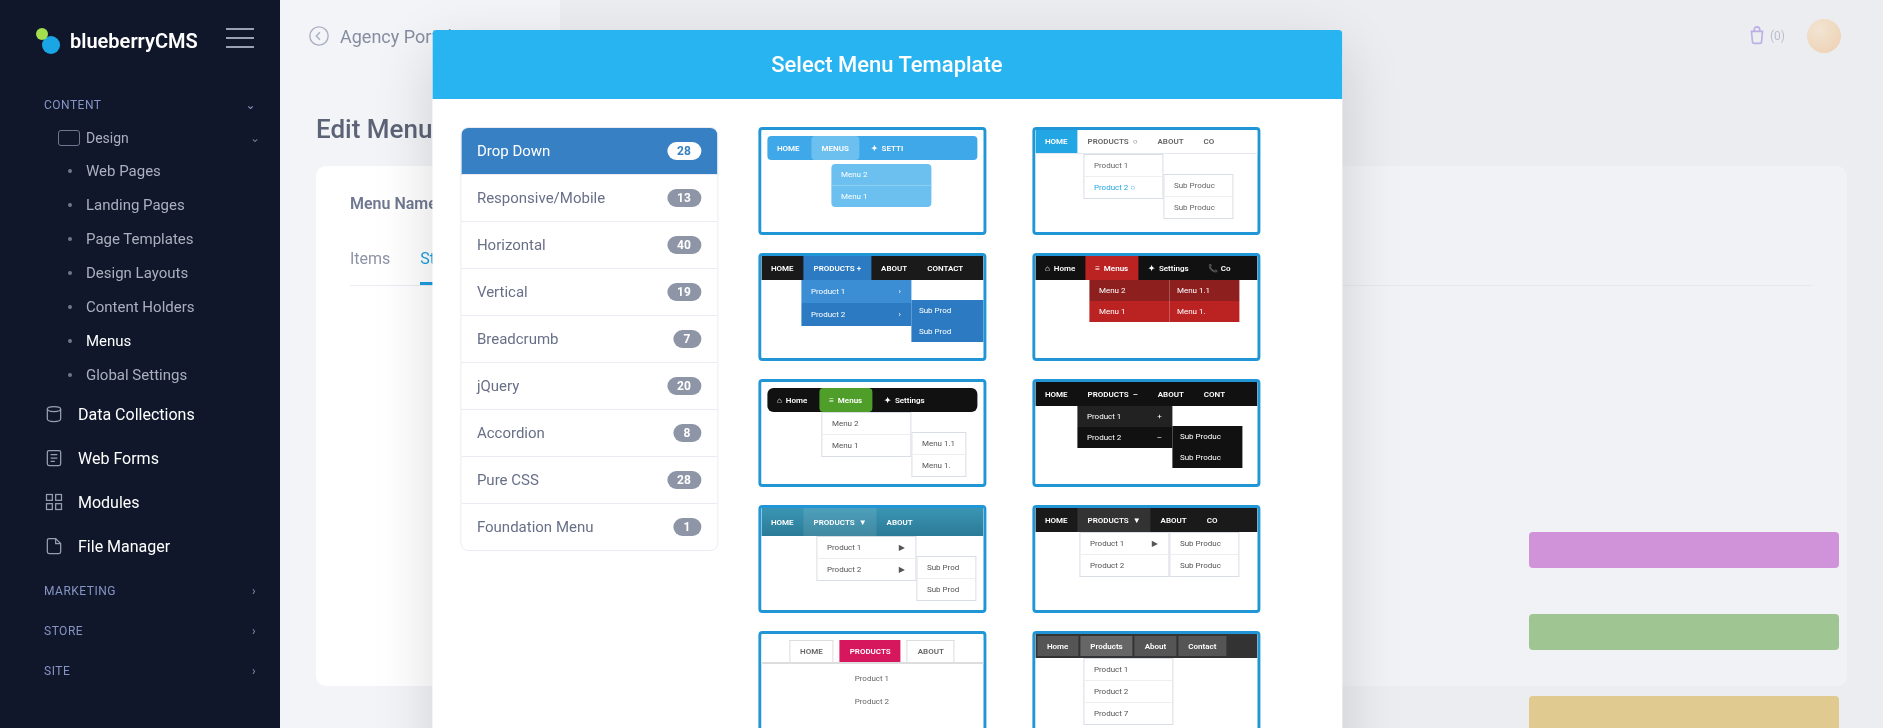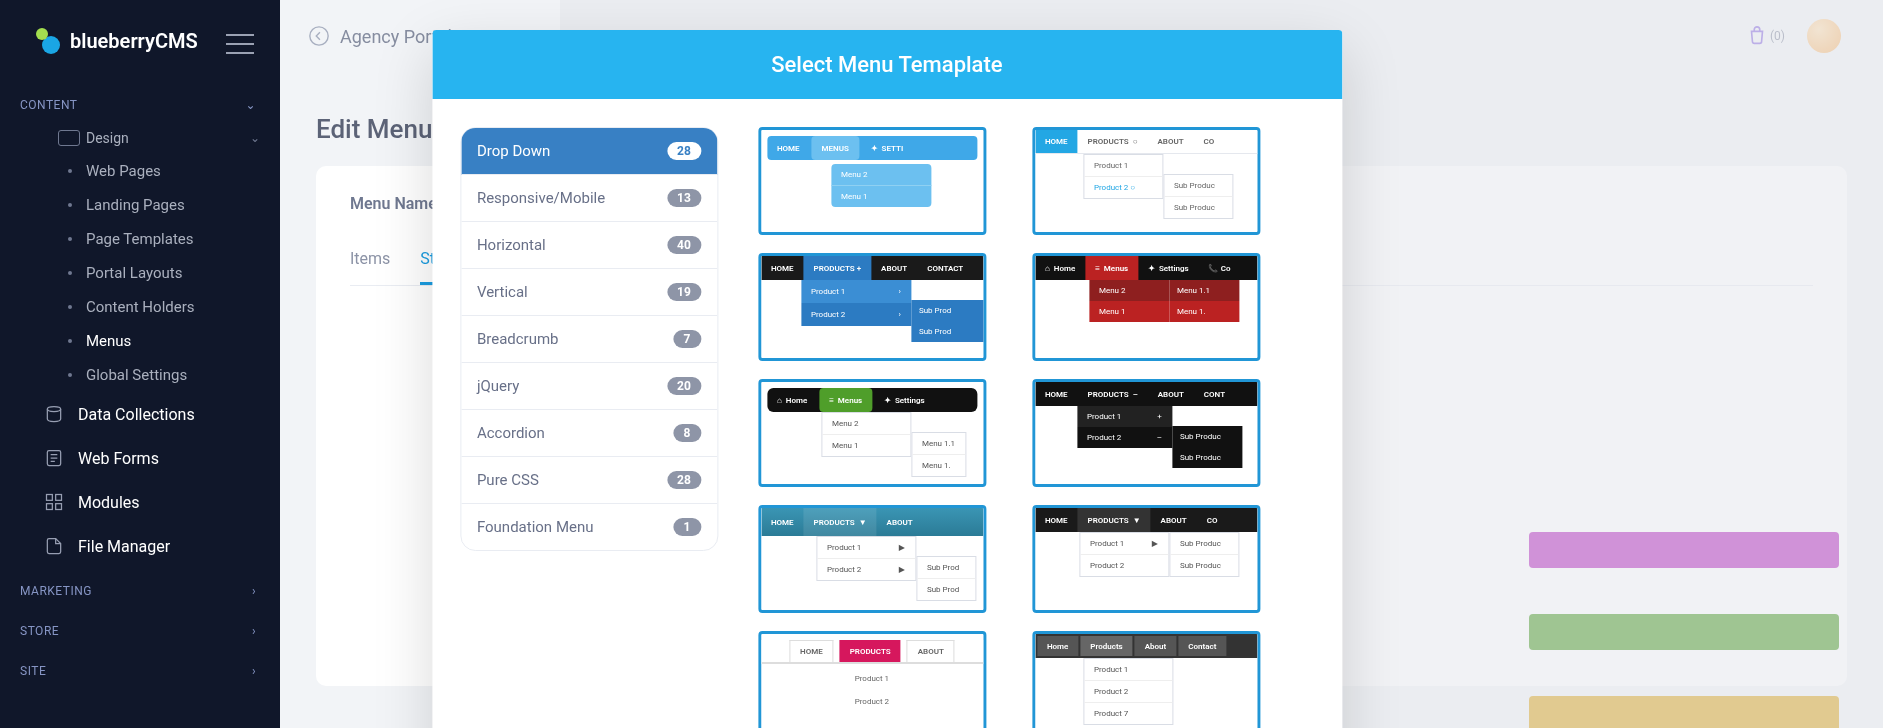--- a/index.html
+++ b/index.html
@@ -1,31 +1,31 @@
 <!DOCTYPE html>
 <html><head>
 <meta charset="utf-8">
 <style>
   * { box-sizing: border-box; margin: 0; padding: 0; }
   body { font-family: -apple-system, "Segoe UI", Roboto, Arial, sans-serif; font-size: 14px; background: #f2f4f7; width: 1883px; height: 728px; overflow: hidden; position: relative; }
 
   
   .sidebar { position: absolute; left: 0; top: 0; width: 280px; height: 100%; background: #10172a; color: #d5d9e2; }
-  .sidebar-top { display: flex; align-items: flex-end; justify-content: space-between; padding: 28px 26px 18px 36px; }
+  .sidebar-top { display: flex; align-items: flex-start; justify-content: space-between; padding: 28px 26px 18px 36px; }
   .logo { display: flex; align-items: center; gap: 8px; font-weight: 600; font-size: 20px; color: #fff; }
   .logo .berry { position: relative; width: 26px; height: 26px; }
   .logo .berry::before { content: ""; position: absolute; width: 18px; height: 18px; border-radius: 50%; background: #1aa6e5; left: 6px; top: 8px; }
   .logo .berry::after  { content: ""; position: absolute; width: 12px; height: 12px; border-radius: 50%; background: #a3de4f; left: 0; top: 0; }
   .ham { width: 28px; height: 20px; display: flex; flex-direction: column; justify-content: space-between; cursor: pointer; }
   .ham span { height: 2px; background: #9aa1b3; display: block; }
 
   .nav { padding: 10px 0 0 0; }
   .nav .item { display: flex; align-items: center; gap: 14px; padding: 12px 26px 12px 44px; font-size: 16px; color: #fff; cursor: pointer; }
   .nav .item .ico { width: 20px; height: 20px; opacity: .8; display: inline-flex; align-items: center; justify-content: center; }
-  .nav .section { padding: 16px 24px 10px 20px; font-size: 12px; letter-spacing: .5px; color: #8695c4; text-transform: uppercase; display: flex; justify-content: space-between; align-items: flex-end; cursor: pointer; }
+  .nav .section { padding: 16px 24px 10px 44px; font-size: 12px; letter-spacing: .5px; color: #8695c4; text-transform: uppercase; display: flex; justify-content: space-between; align-items: flex-end; cursor: pointer; }
   .nav .section .chev { font-size: 12px; }
   .sub { padding-left: 58px; }
   .sub a { display: block; padding: 8px 20px 8px 28px; color: #aab0be; font-size: 15px; position: relative; cursor: pointer; }
   .sub a::before { content: ""; position: absolute; width: 4px; height: 4px; background: #6f7890; border-radius: 50%; left: 10px; top: 50%; transform: translateY(-50%); }
   .sub a.active { color: #fff; }
   .sub .parent { color: #aab0be; padding: 8px 0 8px 28px; display: flex; justify-content: space-between; align-items: center; cursor: pointer; position:relative; }
   .sub .parent::before{ content:""; position:absolute; width:20px; height:14px; border:1.5px solid #6f7890; border-radius:3px; left:0; top:50%; transform:translateY(-50%); }
 
   
   .main { position: absolute; left: 280px; right: 0; top: 0; bottom: 0; }
@@ -51,21 +51,21 @@
   .bar1{ background:#b72bbf; }
   .bar2{ top:614px; background:#4a9b24;}
   .bar3{ top:696px; background:#dca720;}
 
   
   .overlay { position:absolute; inset:0; left:280px; background:rgba(230,232,236,.55); }
   .modal { position:absolute; left:50%; top:30px; transform:translateX(-56%); width: 910px; background:#fff; border-radius:4px; box-shadow: 0 20px 60px rgba(0,0,0,.15); overflow:hidden;}
   .modal-header { background:#27b4f0; color:#fff; text-align:center; font-size:22px; font-weight:500; padding: 22px 0; }
   .modal-body { display:flex; gap:40px; padding: 28px 34px 40px 28px; }
 
-  .cat-list { width: 258px; border:1px solid #e9ecf2; border-radius:15px; overflow:hidden; align-self:flex-start; }
+  .cat-list { width: 258px; border:1px solid #e9ecf2; border-radius:8px; overflow:hidden; align-self:flex-start; }
   .cat-list .row { display:flex; justify-content:space-between; align-items:center; padding: 14px 16px; font-size:15px; border-bottom:1px solid #e9ecf2; color:#687088; cursor:pointer;}
   .cat-list .row:last-child{ border-bottom:none;}
   .cat-list .row.active { background:#3880c4; color:#fff; }
   .badge { background:#8e95a7; color:#fff; font-size:12px; font-weight:700; padding:2px 10px; border-radius:12px; min-width:28px; text-align:center;}
   .row.active .badge { background:#fff; color:#3880c4;}
 
   .thumbs { flex:1; display:grid; grid-template-columns: repeat(2, 228px); gap: 18px 46px; }
   .thumb { border:3px solid #2196d6; border-radius:4px; height:108px; background:#fff; overflow:hidden; cursor:pointer; display:flex; flex-direction:column;}
   .thumb .bg{flex:1; background:#fff; position:relative;}
 
@@ -100,21 +100,21 @@
     </div>
 
     <div class="sub">
       <div class="parent">
         <span>Design</span>
         <span class="chev" style="padding-right:20px;font-size:12px;color:#6f7890">⌄</span>
       </div>
       <a>Web Pages</a>
       <a>Landing Pages</a>
       <a>Page Templates</a>
-      <a>Portal Layouts</a>
+      <a>Design Layouts</a>
       <a>Content Holders</a>
       <a class="active">Menus</a>
       <a>Global Settings</a>
     </div>
 
     <div class="item">
       <span class="ico">
           <svg width="20" height="20" viewBox="0 0 24 24" fill="none" stroke="#b9c0d4" stroke-width="1.5">
             <ellipse cx="12" cy="6" rx="8" ry="3"></ellipse>
             <path d="M4 6v12c0 1.7 3.6 3 8 3s8-1.3 8-3V6"></path>

